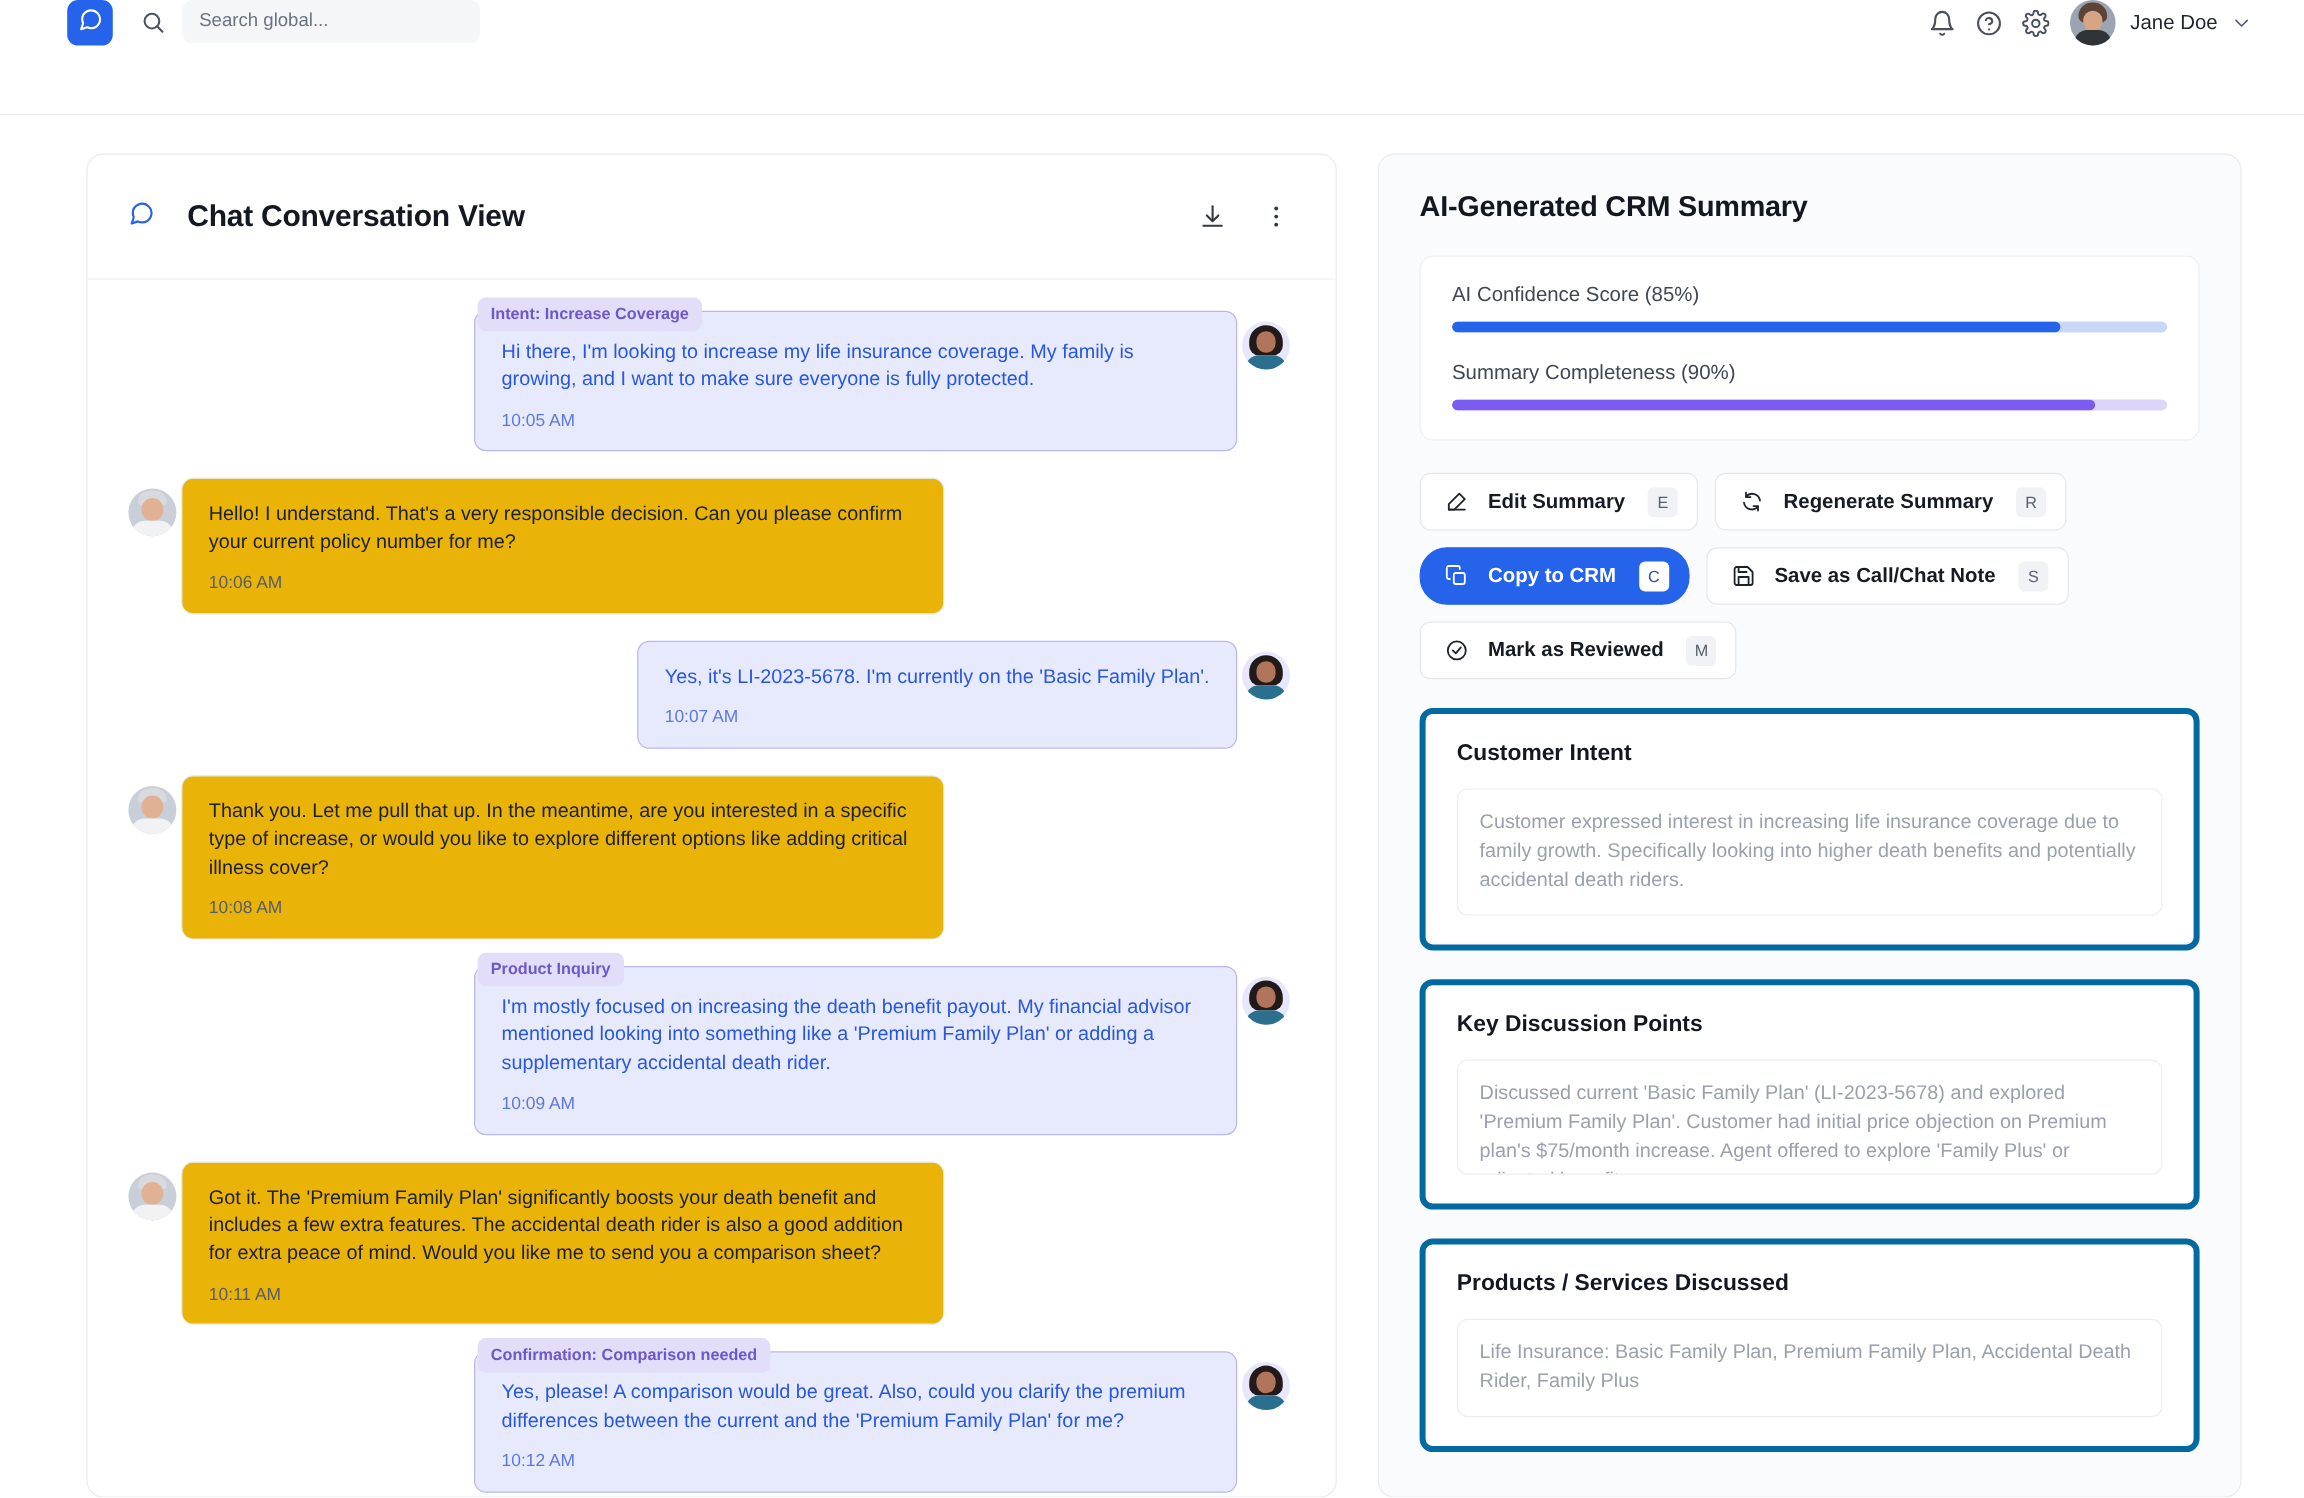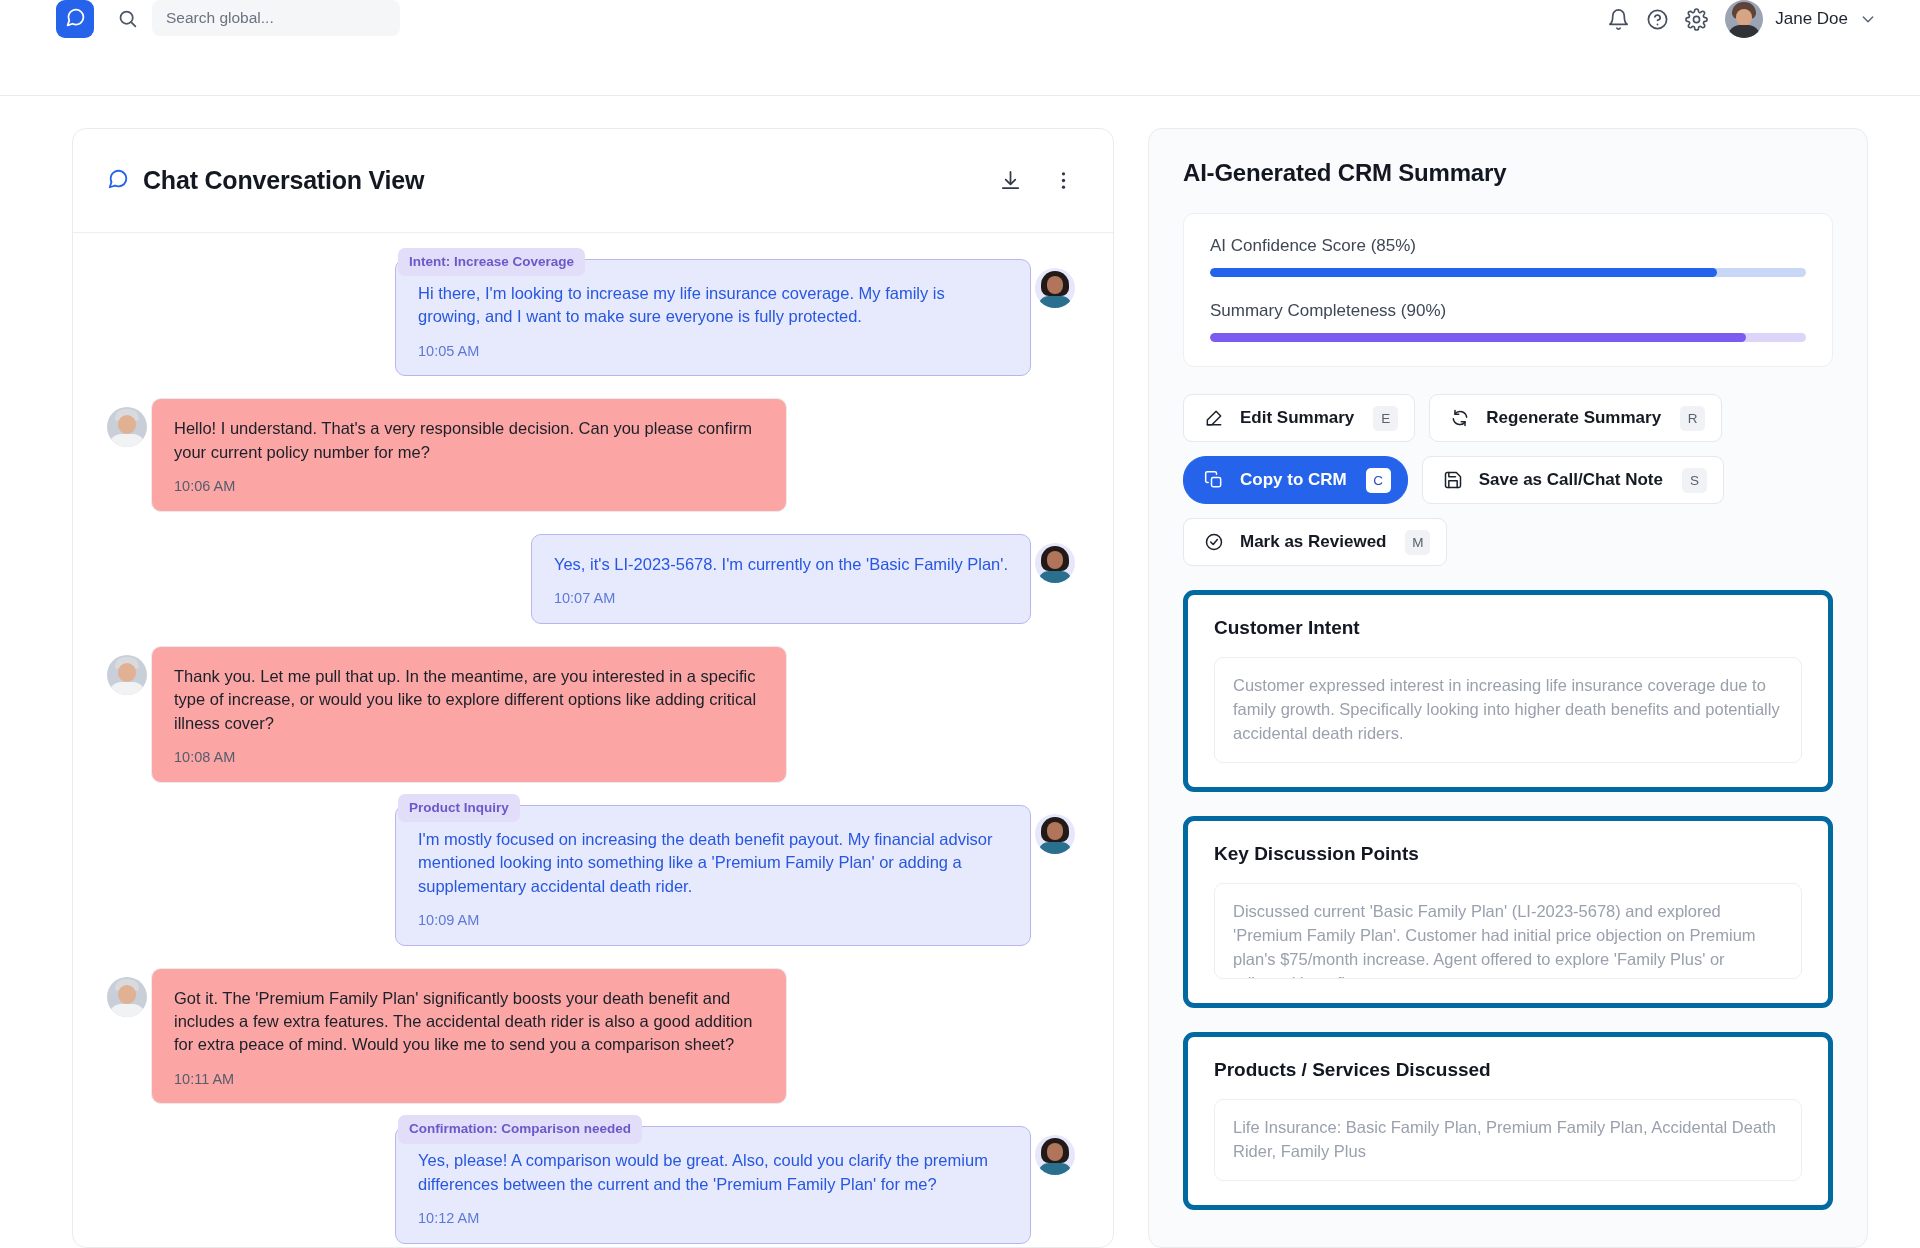--- a/index.html
+++ b/index.html
@@ -105,21 +105,21 @@
     display: flex; flex-direction: column;
     overflow: hidden;
   }
   .chat-head {
     height: 104px; min-height: 104px;
     border-bottom: 1px solid #eceef1;
     display: flex; align-items: center;
     padding: 0 38px 0 34px;
   }
   .chat-head-title {
-    display: flex; align-items: center; gap: 14px;
+    display: flex; align-items: center; gap: 27px;
   }
   .chat-head-title .t {
     font-size: 25px; font-weight: bold; color: #141821;
     letter-spacing: -0.2px;
   }
   .chat-head-actions {
     margin-left: auto;
     display: flex; align-items: center; gap: 30px;
     color: #313843;
   }
@@ -149,21 +149,21 @@
 
   .bubble {
     position: relative;
     border-radius: 10px;
     padding: 18px 22px 14px 22px;
     font-size: 16.5px;
     line-height: 1.42;
     max-width: 636px;
   }
   .bubble.agent {
-    background: #fca5a5;
+    background: #eab308;
     border: 1px solid #e9ebef;
     color: #1b2029;
     min-width: 560px;
   }
   .bubble.cust {
     background: #e7eafc;
     border: 1px solid #b9b6ef;
     color: #2757e0;
     min-width: 470px;
   }

